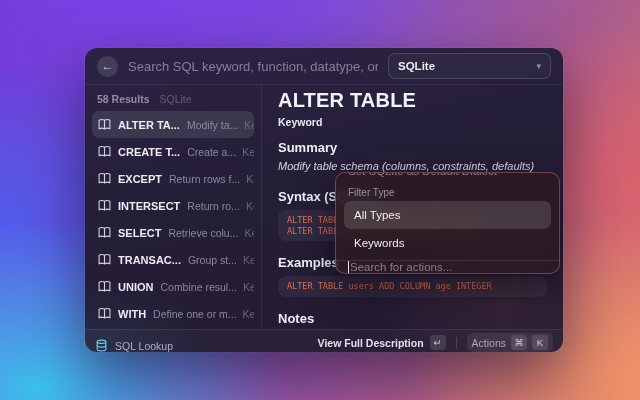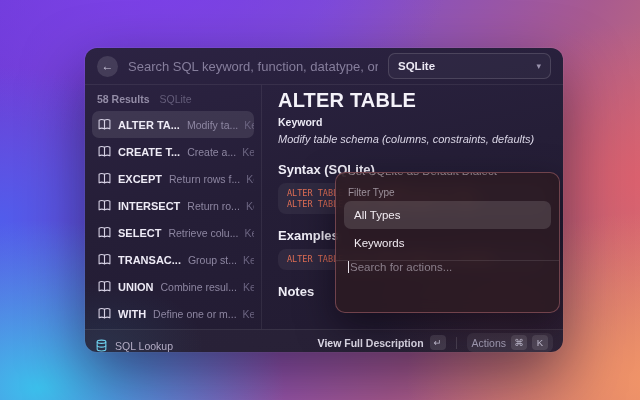--- a/index.html
+++ b/index.html
@@ -66,21 +66,21 @@
   .d-badge{ margin-top:4px; font-size:10.5px; font-weight:bold; color:#eceaf4; }
   .d-h{ font-size:13px; font-weight:bold; color:#f0eef7; }
   .mt12{ margin-top:12px; } .mt16{ margin-top:16px; } .mt14{ margin-top:14px; }
   .mt6{ margin-top:6px; } .mt4{ margin-top:4px; }
   .d-txt{ font-size:11px; color:#d9d5e5; line-height:14px;font-style:italic; }
   .code{ background:rgba(255,255,255,.055); border-radius:8px; padding:5px 9px;
          font-family:"DejaVu Sans Mono",monospace; font-size:8.5px; line-height:10.5px;
          color:#e06e55; white-space:nowrap; overflow:hidden; }
 
   
-  .pop{ position:absolute; left:250px; top:124px; width:225px; height:141px;
+  .pop{ position:absolute; left:250px; top:124px; width:225px; height:102px;
         border-radius:10px; background:rgba(44,26,33,.84);
         border:1px solid rgba(228,134,142,.38);
         box-shadow:0 14px 36px rgba(10,4,12,.55);
         -webkit-backdrop-filter:blur(7px); backdrop-filter:blur(7px);
         overflow:hidden; z-index:5; display:flex; flex-direction:column; }
   .pop-clip{ height:8px; overflow:hidden; flex:0 0 auto; }
   .pop-clip span{ display:block; transform:translateY(-8px); padding-left:12px;
         font-size:11.5px; color:#d8cfd6; opacity:.55; white-space:nowrap; }
   .pop-sec{ margin:6px 12px 0; font-size:10px; color:#9d929c; }
   .pop-rows{ padding:3px 8px 0; }
@@ -211,20 +211,21 @@
         
         
         
       </div>
     </div>
 
     <div class="det">
       <div class="d-title">ALTER TABLE</div>
       <div class="d-badge">Keyword</div>
 
+      <div class="d-h mt12">Summary</div>
       <div class="d-txt mt4">Modify table schema (columns, constraints, defaults)</div>
 
       <div class="d-h mt16">Syntax (SQLite)</div>
       <div class="code mt6">
         <div>ALTER TABLE table RENAME TO new_table</div>
         <div>ALTER TABLE table ADD COLUMN col type</div>
       </div>
 
       <div class="d-h mt14">Examples</div>
       <div class="code mt6">

